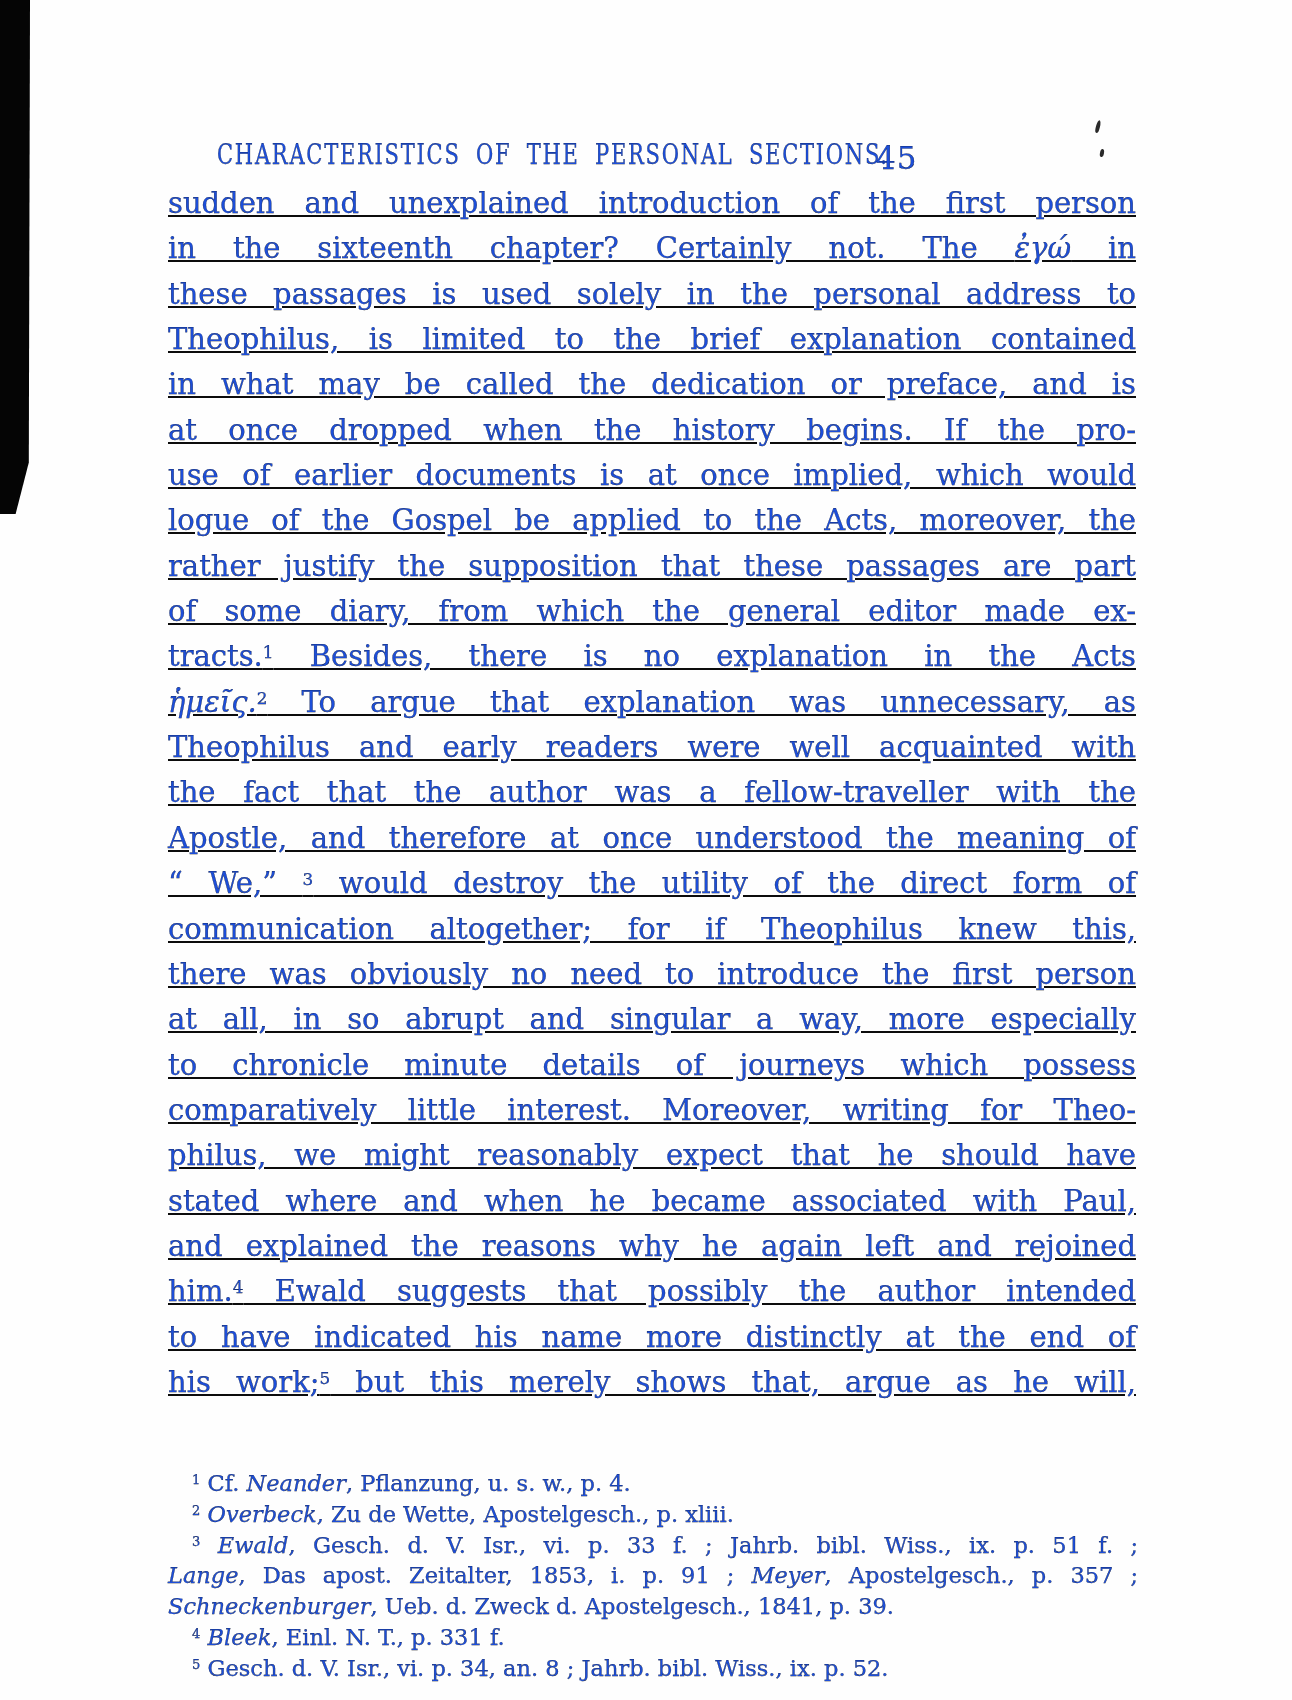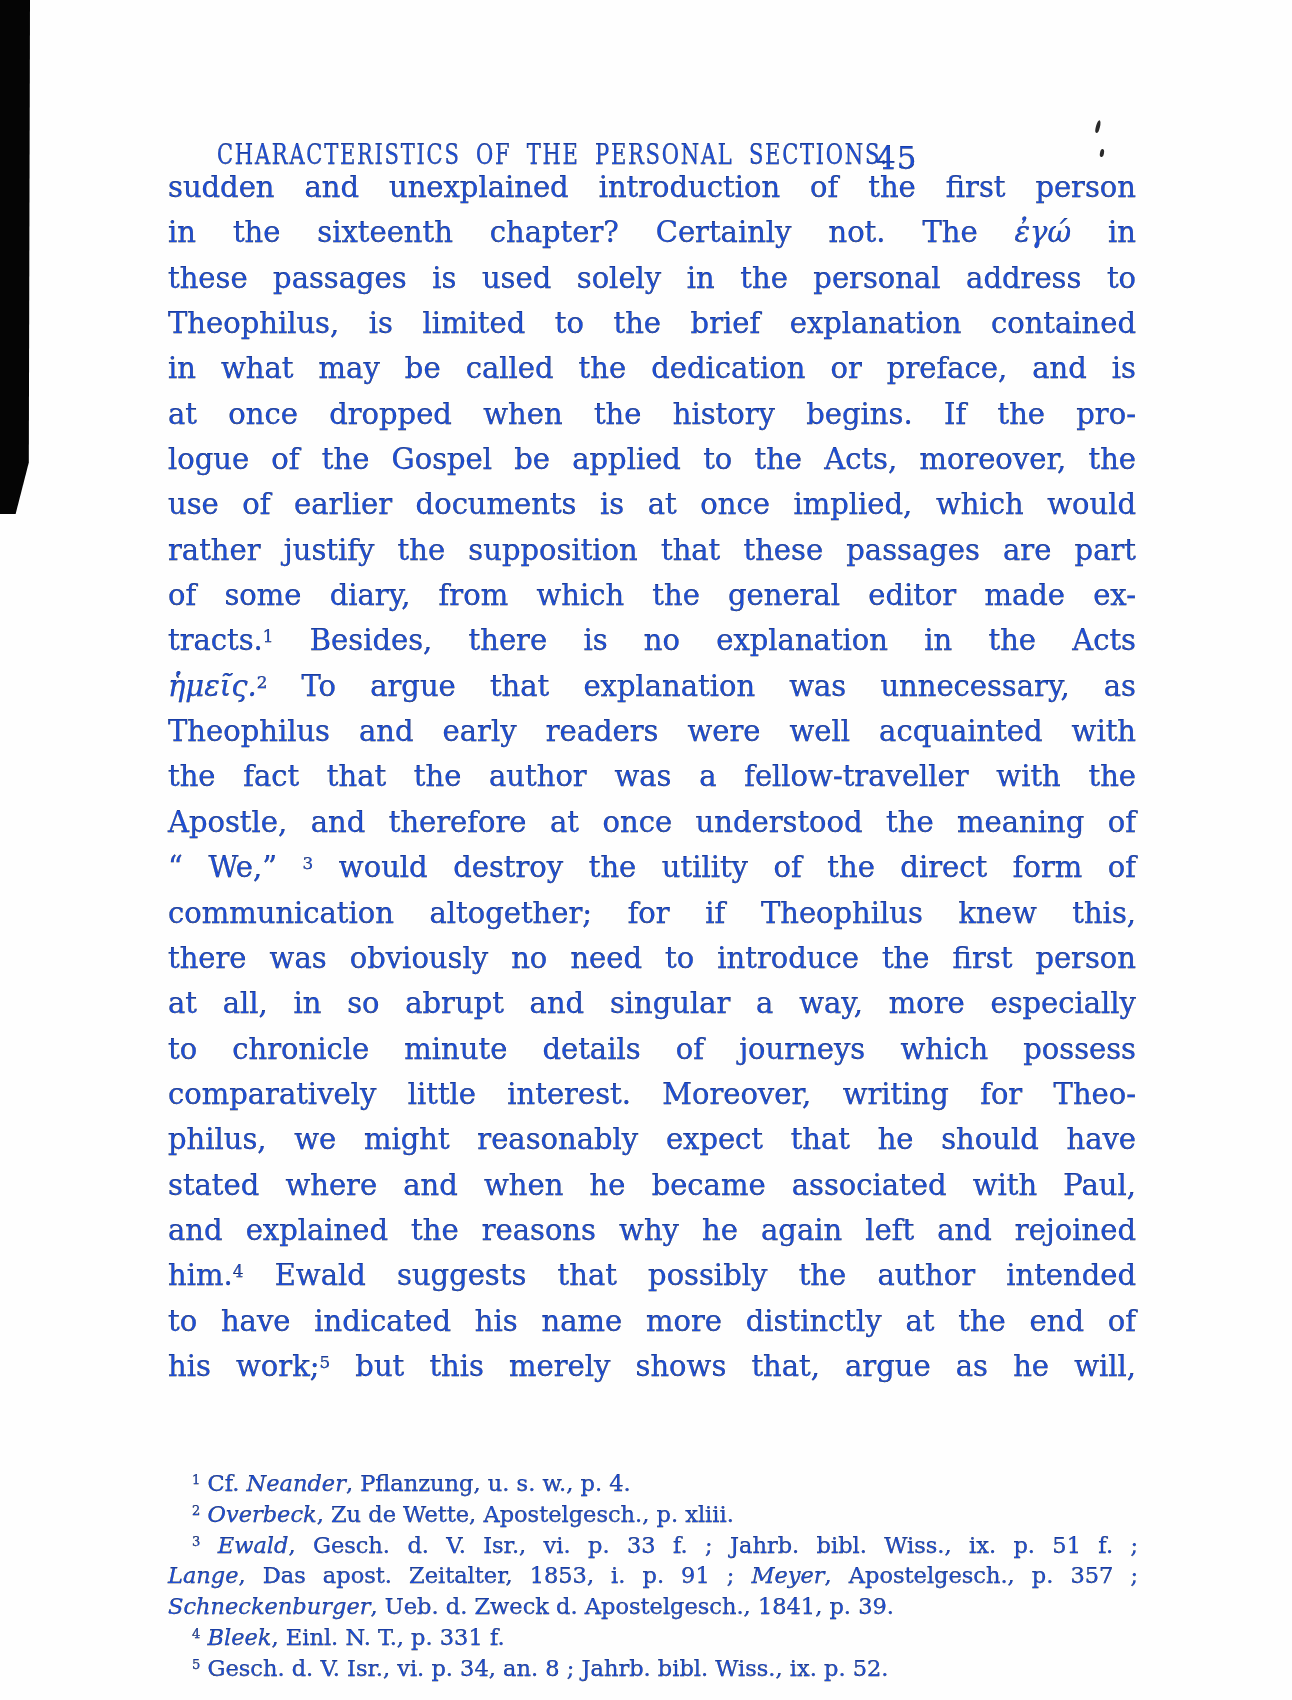--- a/index.html
+++ b/index.html
@@ -24,21 +24,21 @@
   
   .running-head{position:absolute;top:139px;left:0;width:100%;height:34px;}
   .rh-title{
     position:absolute;left:217px;top:0;
     font-size:27px;letter-spacing:2.2px;word-spacing:9px;
     transform:scaleX(0.78);transform-origin:left top;
     white-space:nowrap;
   }
   .rh-page{position:absolute;left:876px;top:1px;font-size:31px;letter-spacing:1px;}
   
-  .body-block{position:absolute;left:168px;top:165px;width:968px;}
+  .body-block{position:absolute;left:168px;top:181px;width:968px;text-decoration:underline;}
   .bline{
     line-height:45.35px;
     font-size:29px;
     text-align:justify;text-align-last:justify;
     white-space:normal;
   }
   
   .fn-block{position:absolute;left:168px;top:1468px;width:970px;}
   .fline{line-height:30.8px;font-size:22.5px;text-align:left;}
   .fline.just{text-align:justify;text-align-last:justify;}
@@ -60,22 +60,22 @@
     <div class="rh-page">45</div>
   </div>
 
   <div class="body-block">
       <div class="bline just"><span>sudden and unexplained introduction of the first person</span></div>
       <div class="bline just"><span>in the sixteenth chapter? Certainly not. The </span><span class="seg-g">ἐγώ</span><span> in</span></div>
       <div class="bline just"><span>these passages is used solely in the personal address to</span></div>
       <div class="bline just"><span>Theophilus, is limited to the brief explanation contained</span></div>
       <div class="bline just"><span>in what may be called the dedication or preface, and is</span></div>
       <div class="bline just"><span>at once dropped when the history begins. If the pro-</span></div>
+      <div class="bline just"><span>use of earlier documents is at once implied, which would</span></div>
       <div class="bline just"><span>logue of the Gospel be applied to the Acts, moreover, the</span></div>
-      <div class="bline just"><span>use of earlier documents is at once implied, which would</span></div>
       <div class="bline just"><span>rather justify the supposition that these passages are part</span></div>
       <div class="bline just"><span>of some diary, from which the general editor made ex-</span></div>
       <div class="bline just"><span>tracts.</span><sup class="seg-sup">1</sup><span> Besides, there is no explanation in the Acts</span></div>
       <div class="bline just"><span class="seg-g">ἡμεῖς.</span><sup class="seg-sup">2</sup><span> To argue that explanation was unnecessary, as</span></div>
       <div class="bline just"><span>Theophilus and early readers were well acquainted with</span></div>
       <div class="bline just"><span>the fact that the author was a fellow-traveller with the</span></div>
       <div class="bline just"><span>Apostle, and therefore at once understood the meaning of</span></div>
       <div class="bline just"><span>“ We,” </span><sup class="seg-sup">3</sup><span> would destroy the utility of the direct form of</span></div>
       <div class="bline just"><span>communication altogether; for if Theophilus knew this,</span></div>
       <div class="bline just"><span>there was obviously no need to introduce the first person</span></div>

